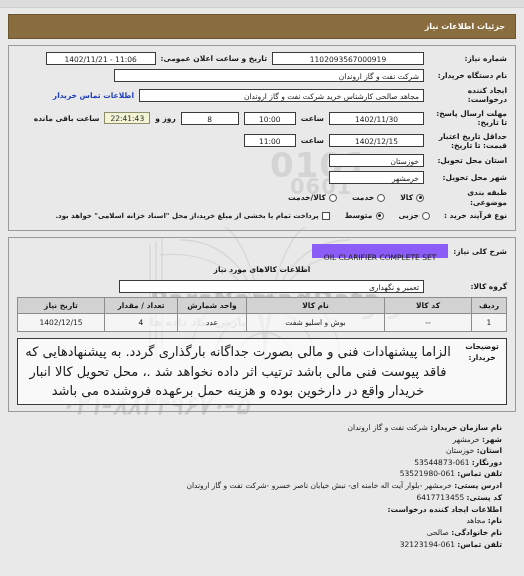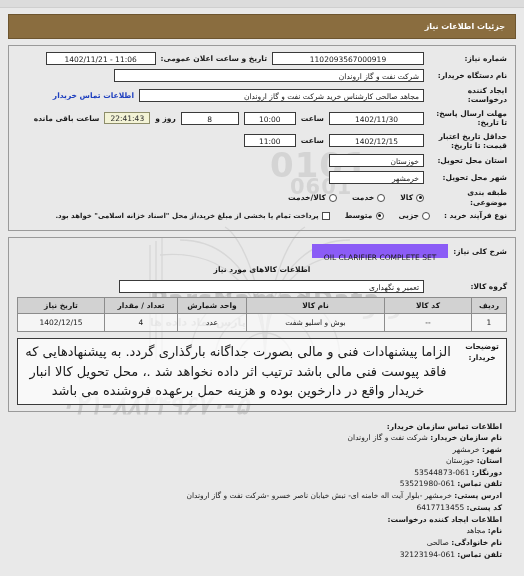--- a/index.html
+++ b/index.html
@@ -481,21 +481,20 @@
     </table>
 
     <div class="notes">
       <div class="notes-lbl">توضیحات خریدار:</div>
       <div class="notes-body">الزاما پیشنهادات فنی و مالی بصورت جداگانه بارگذاری گردد. به پیشنهادهایی که فاقد پیوست فنی مالی باشد ترتیب اثر داده نخواهد شد .، محل تحویل کالا انبار خریدار واقع در دارخوین بوده و هزینه حمل برعهده فروشنده می باشد</div>
     </div>
 
   </div>
 
   <div class="contact">
-    <div class="head">اطلاعات تماس سازمان خریدار:</div>
 
     <div class="line">
       <b>نام سازمان خریدار:</b>
       <span>شرکت نفت و گاز اروندان</span>
     </div>
     <div class="line">
       <b>شهر:</b>
       <span>خرمشهر</span>
     </div>
     <div class="line">

